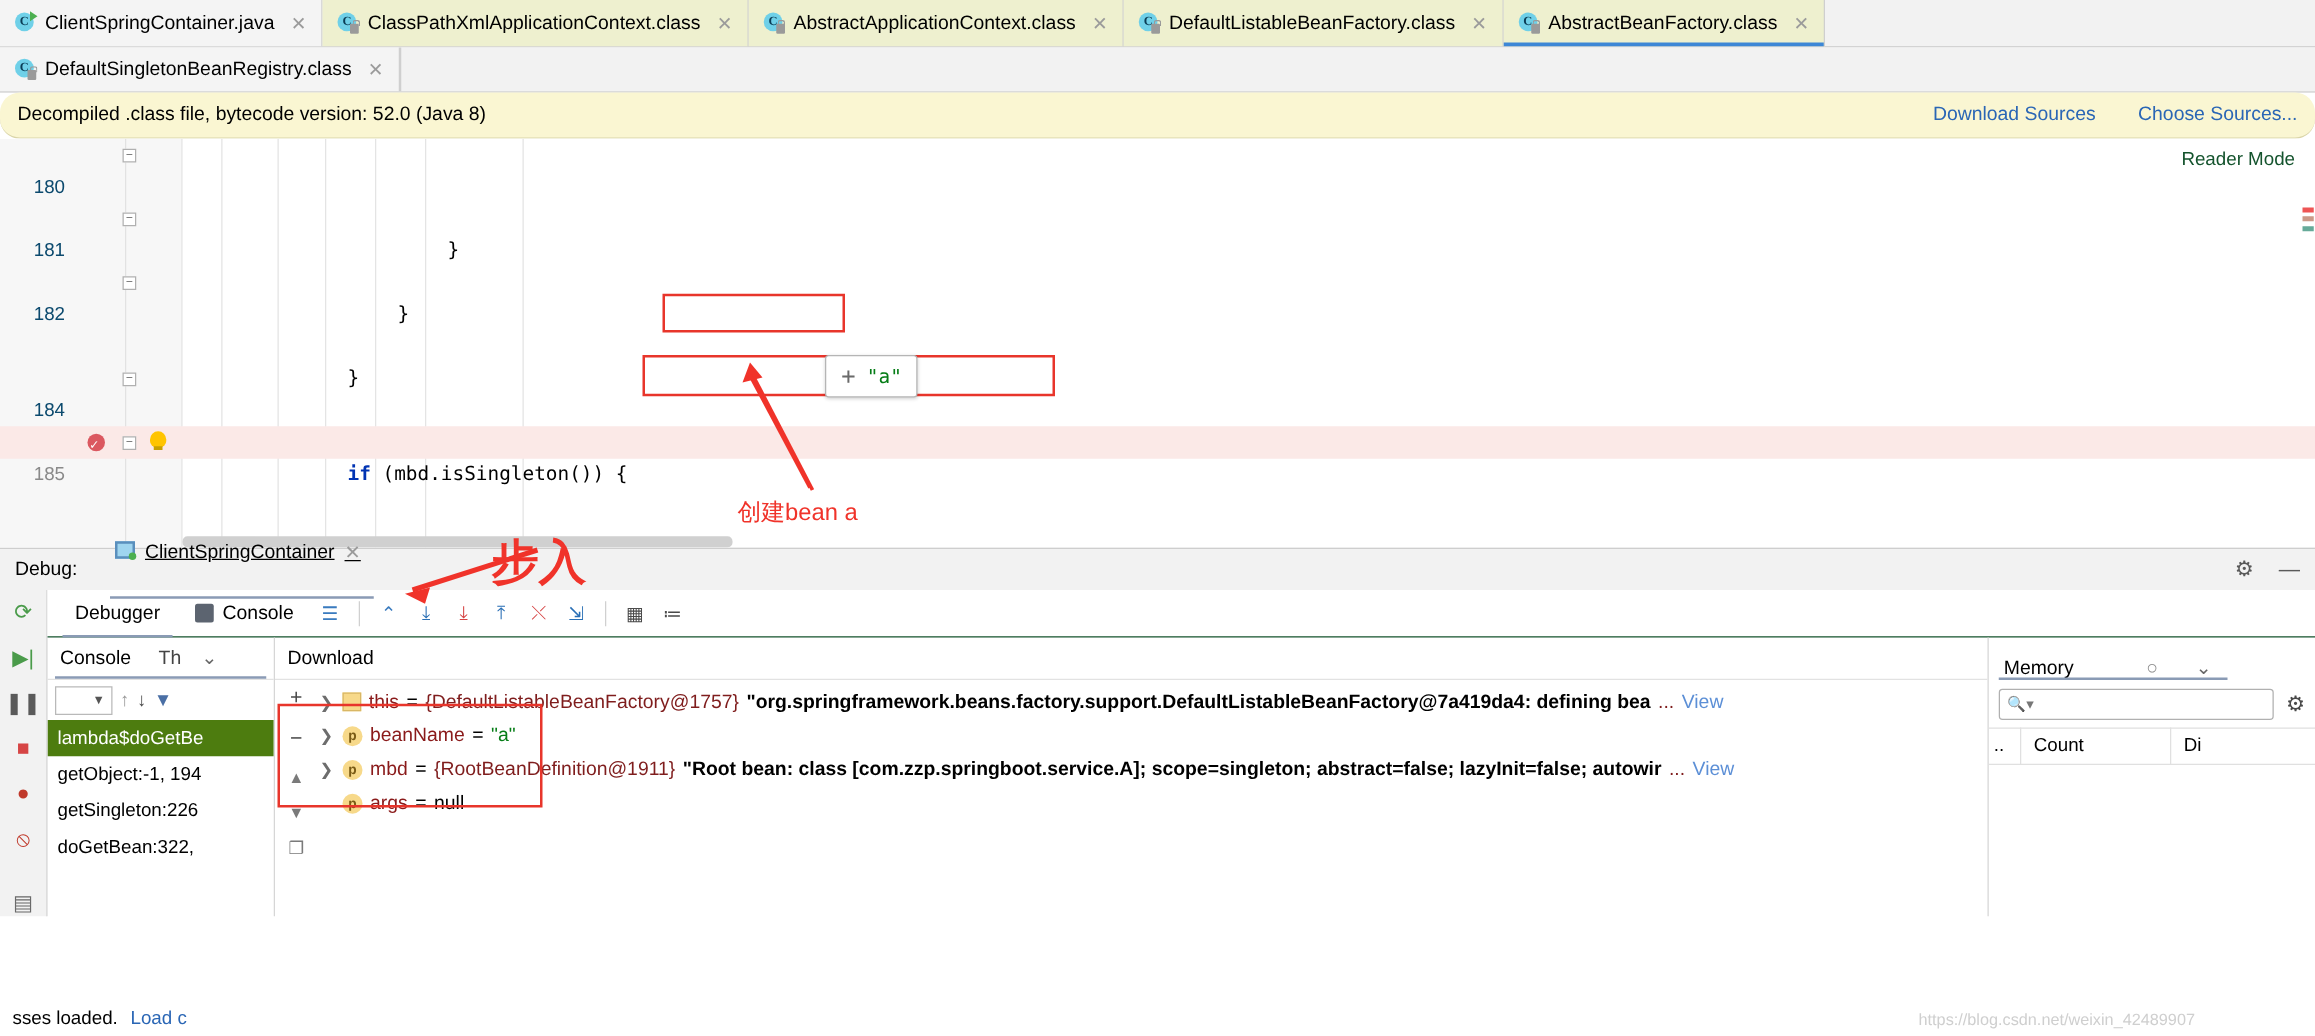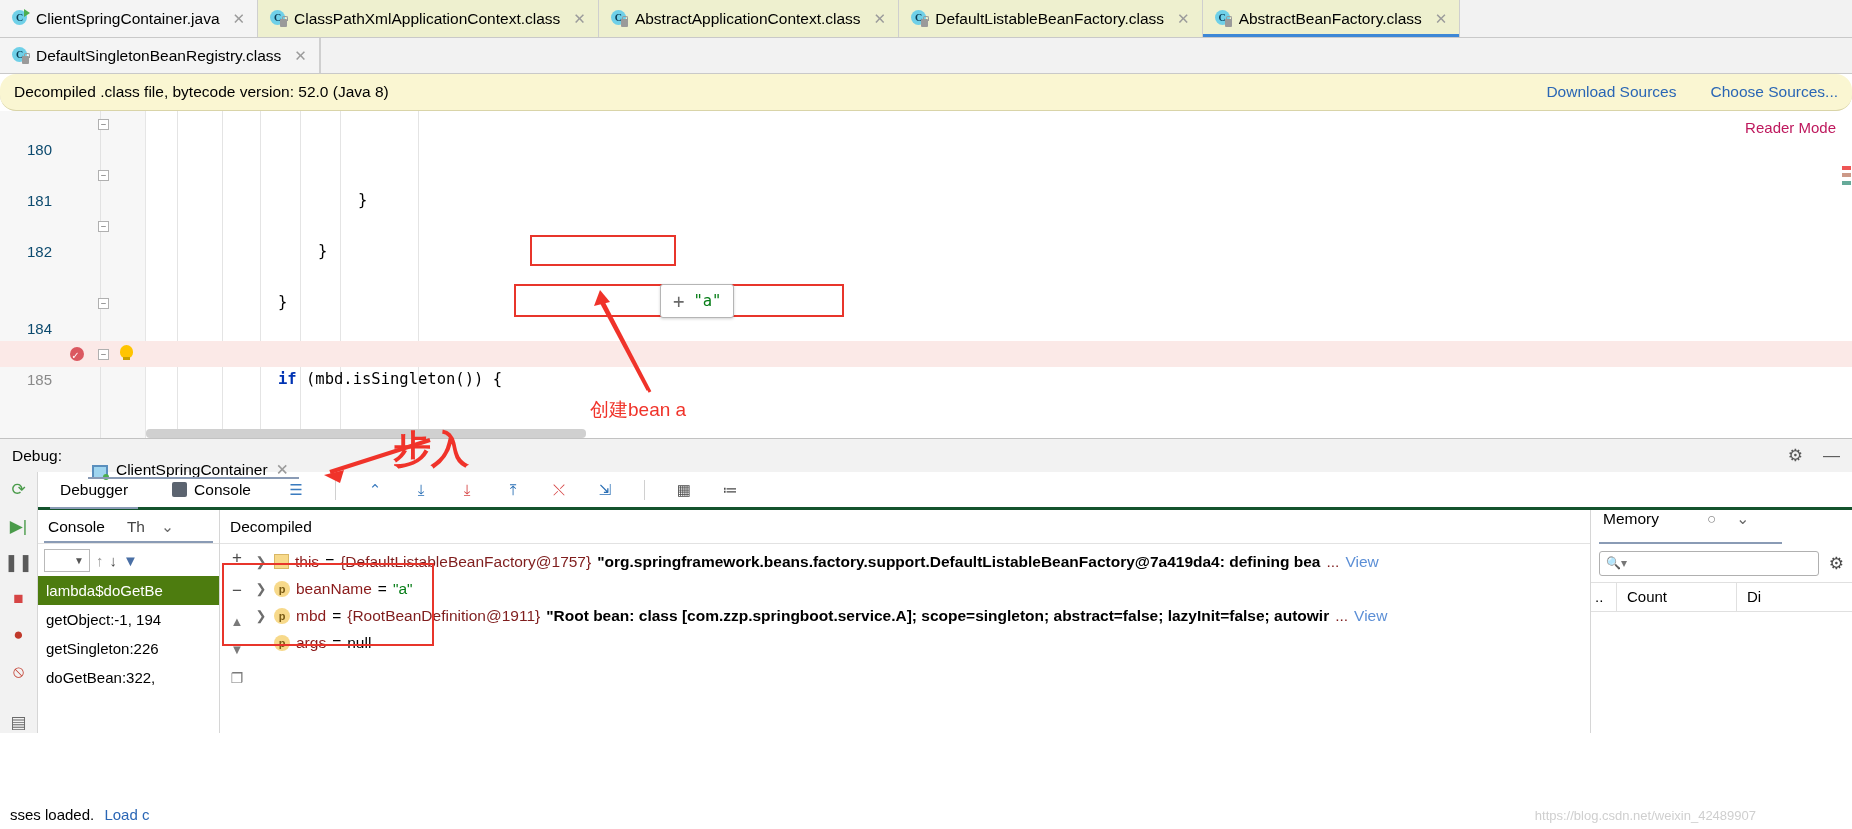--- a/index.html
+++ b/index.html
@@ -154,56 +154,56 @@
     background: #ffffff; border: 1px solid #b5b5b5;
     border-radius: 3px; height: 34px;
     display: flex; align-items: center; gap: 9px; padding: 0 12px;
     font-family: "DejaVu Sans Mono", monospace; font-size: 15.5px;
     box-shadow: 0 1px 3px rgba(0,0,0,.18);
   }
   .valuepop .plus { color: #6a6a6a; font-size: 19px; }
   .mk { position:absolute; right:1px; width:9px; height:4px; }
 
   .readermode {
-    position:absolute; right: 16px; top: 8px; color:#be185d; font-size:15px;
+    position:absolute; right: 16px; top: 8px; color:#14532d; font-size:15px;
     font-family:"Liberation Sans", sans-serif;
   }
 
   
   .debugheader {
     height: 34px; width: 100%;
     background: #f2f2f2; border-top: 1px solid #c2c2c2;
     display: flex; align-items: center; padding: 0 12px;
     font-size: 15.5px;
   }
   .debugheader .runtab {
-    display:flex; align-items:flex-end; gap:8px;
+    display:flex; align-items:flex-start; gap:8px;
     margin-left: 26px; padding: 0 10px 0 4px;
-    position: relative; height: 46px;
+    position: relative; height: 46px; text-decoration: underline;
   }
   .debugheader .runtab::after{
     content:""; position:absolute; left:0; right:0; bottom:0; height:2px; background:#8a9bb5;
   }
   .debugheader .spacer { flex: 1; }
   .runicon { width:16px; height:14px; border:2px solid #5a8fbd; background:#9fd5ef; position:relative;}
   .runicon::after{content:"";position:absolute;right:-3px;bottom:-3px;width:6px;height:6px;border-radius:50%;background:#4caf50;}
   .gear, .minus { color: #5a5a5a; margin-left: 20px; font-size: 17px; }
 
   .debugbody { display: flex; height: 261px; width: 100%; background:#ffffff; }
 
   .leftrail {
     width: 38px; background: #f2f2f2; border-right: 1px solid #d6d6d6;
     display: flex; flex-direction: column; align-items: center; padding-top: 7px; gap: 15px;
   }
   .rail-ic { width: 24px; height: 24px; display:flex; align-items:center; justify-content:center; font-size:17px;}
 
   .debugmain { flex: 1; display: flex; flex-direction: column; min-width: 0; }
   .debugtabs {
-    height: 38px; display: flex; align-items: center; gap: 16px;
-    border-bottom: 3px solid #14532d; background: #ffffff; padding-left: 8px;
+    height: 38px; display: flex; align-items: center; gap: 0;
+    border-bottom: 1px solid #14532d; background: #ffffff; padding-left: 8px;
   }
   .dtab { padding: 0 14px; height: 38px; line-height: 38px; font-size: 15.5px; position: relative; }
   .dtab.active::after{content:"";position:absolute;left:4px;right:4px;bottom:0;height:2px;background:#8a9bb5;}
   .dtab.withicon { display:flex; align-items:center; gap:7px; }
   .consoleicon{width:15px;height:15px;background:#5c6470;border-radius:2px;position:relative;}
   .consoleicon::after{content:"»";color:#fff;font-size:10px;position:absolute;left:2px;top:-1px;}
   .toolsep { width:1px; height:20px; background:#d0d0d0; margin:0 8px; }
   .tbtn { width: 30px; height: 28px; display:flex;align-items:center;justify-content:center; }
 
   .panes { flex: 1; display: flex; min-height: 0; }
@@ -228,21 +228,21 @@
   .pico { width:16px;height:16px;border-radius:50%;background:#f7d98a;color:#7a5b15;
           font-size:11px;text-align:center;line-height:16px;font-weight:bold;flex:0 0 auto;}
   .thisico{width:15px;height:15px;background:#f7d98a;border:1px solid #d9b765;flex:0 0 auto;}
   .vname { color:#8a1a1a; }
   .vgray { color:#7f1d1d; }
   .vstr { color:#000000; font-weight:600; }
   .vlink { color:#5c8fd6; }
   .vgreen { color:#067d17; }
 
   .memorypane { width: 262px; border-left:1px solid #d6d6d6; display:flex;flex-direction:column;}
-  .memhdr { height:34px; display:flex;align-items:flex-start;padding:0 12px;font-size:15.5px;position:relative;}
+  .memhdr { height:34px; display:flex;align-items:flex-end;gap:10px;padding:0 12px;font-size:15.5px;position:relative;}
   .memhdr::after{content:"";position:absolute;left:8px;right:70px;bottom:0;height:2px;background:#8a9bb5;}
   .memsearchrow{ height:38px; display:flex;align-items:center;gap:10px;padding:0 8px;}
   .memsearch{flex:1;height:25px;border:1px solid #b0b0b0;border-radius:3px;background:#fff;
              display:flex;align-items:center;padding-left:6px;font-size:12px;color:#777;}
   .memcols{height:30px;display:flex;align-items:center;border-top:1px solid #e0e0e0;border-bottom:1px solid #e0e0e0;font-size:15px;}
   .memcol{padding:0 10px;border-right:1px solid #e0e0e0;height:30px;line-height:30px;}
   .memfoot{position:absolute;bottom:0;left:0;right:0;padding:6px 10px;font-size:15px;}
 
   .watermark {
     position:absolute; right: 96px; bottom: 6px;
@@ -436,21 +436,21 @@
           <div class="framelist">
             <div class="framerow selected">lambda$doGetBe</div>
             <div class="framerow">getObject:-1, 194</div>
             <div class="framerow">getSingleton:226</div>
             <div class="framerow">doGetBean:322,</div>
           </div>
         </div>
 
         <div class="varspane">
           <div class="panehdr">
-            <span>Decompiled</span>
+            <span>Download</span>
           </div>
           <div class="varsbody">
             <div class="varsrail">
               <span>+</span>
               <span>−</span>
               <span style="font-size:13px;color:#7a7a7a;">▲</span>
               <span style="font-size:13px;color:#7a7a7a;">▼</span>
               <span style="font-size:14px;color:#7a7a7a;">❐</span>
             </div>
             <div class="varslist">

